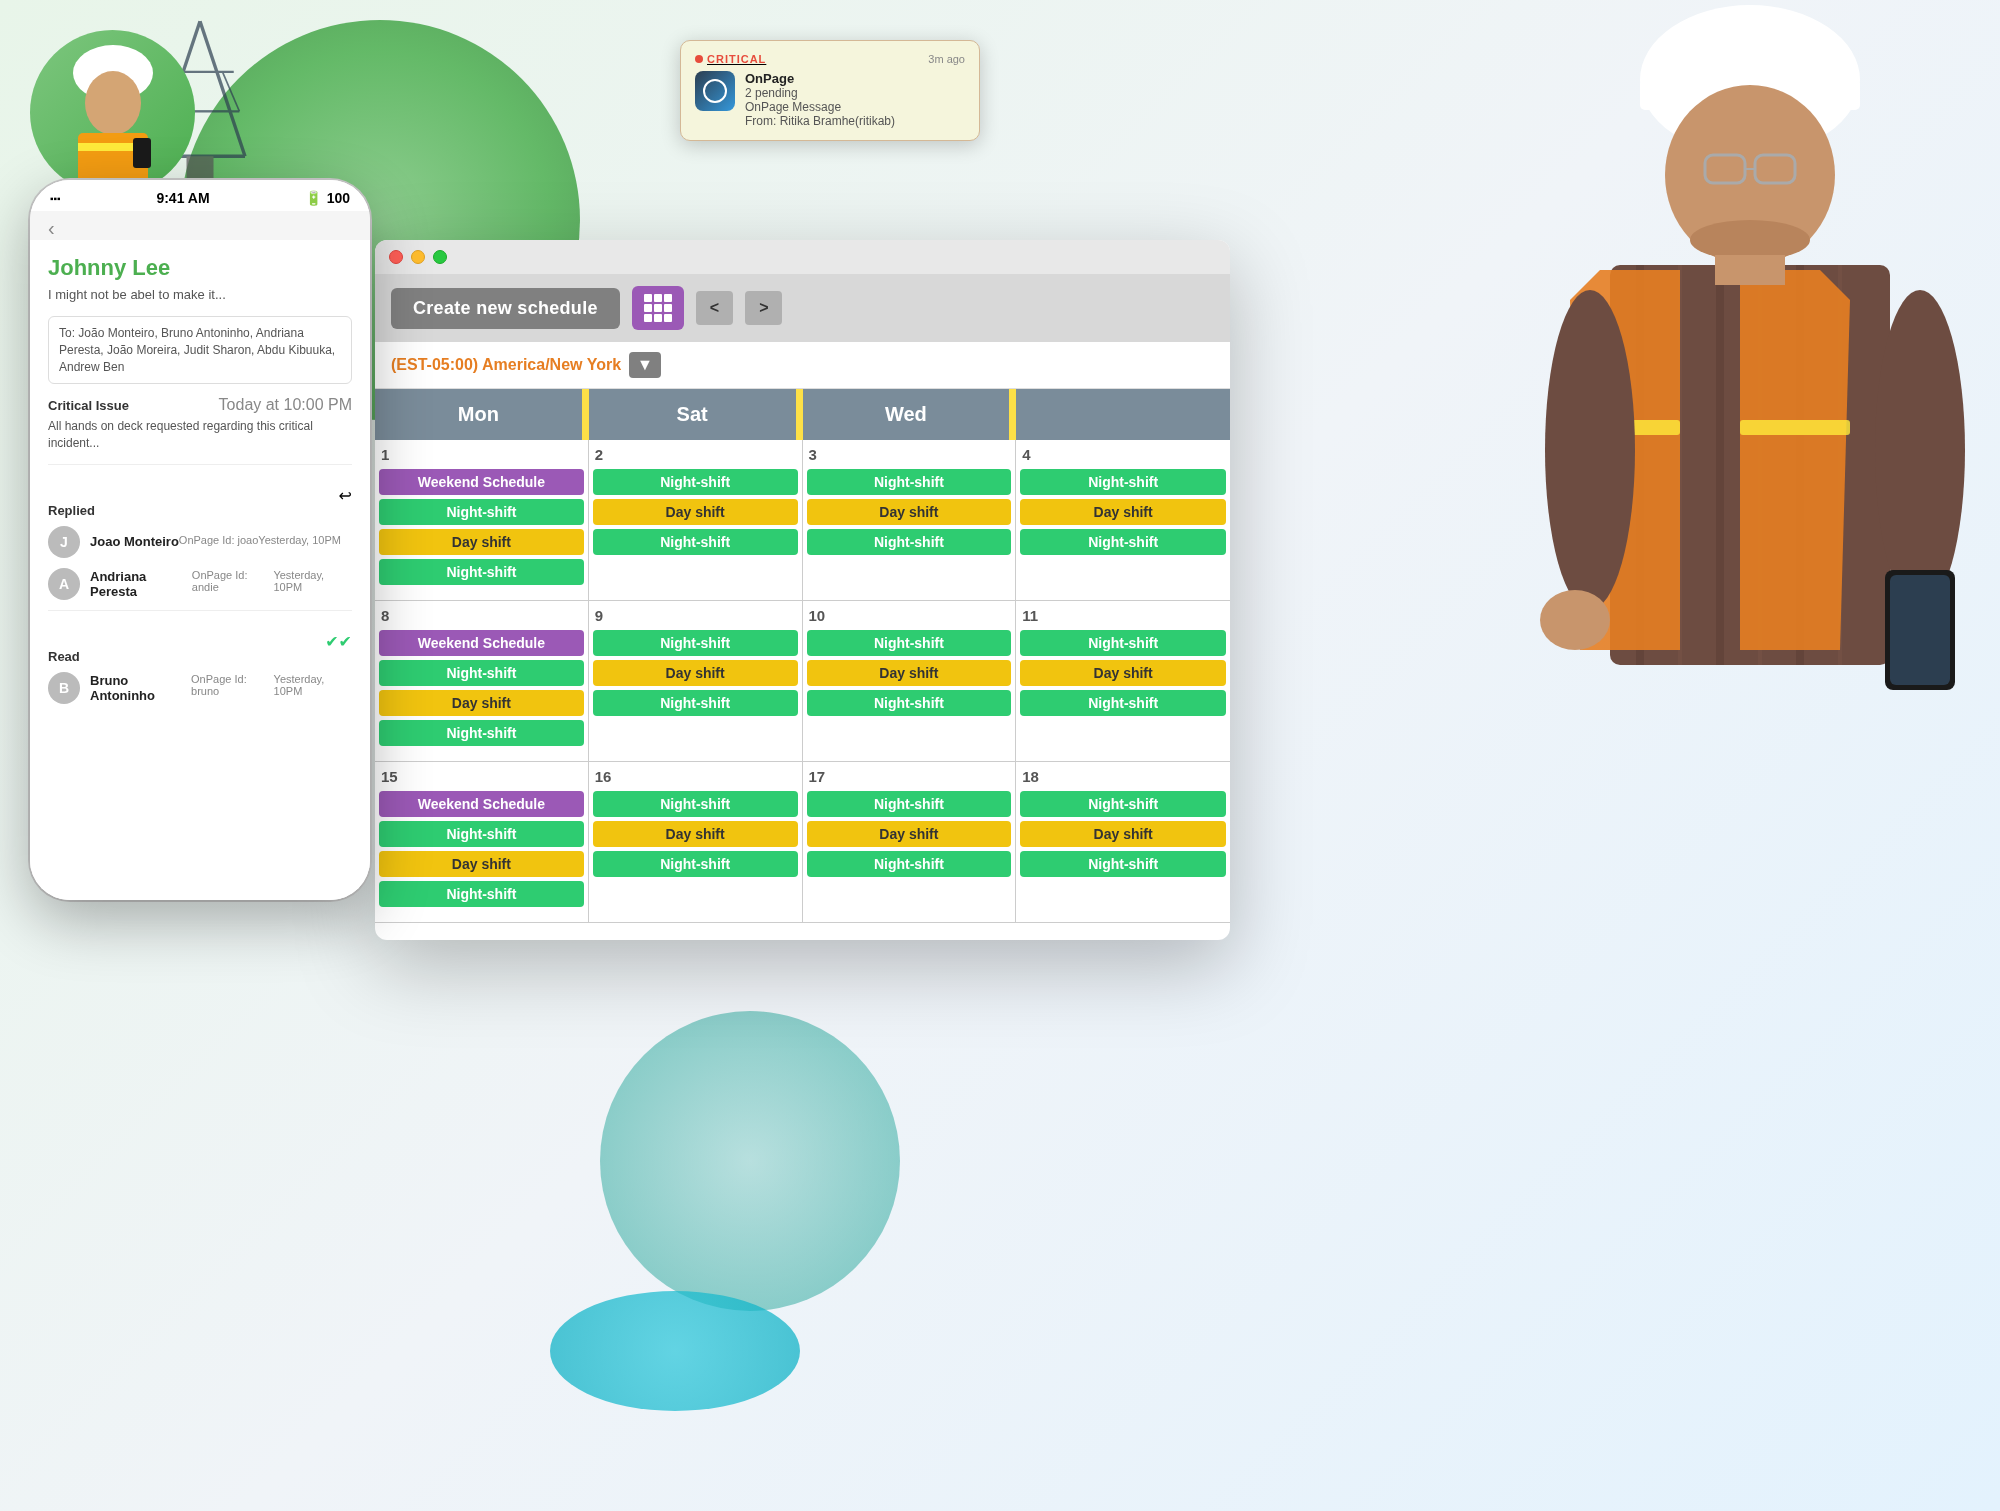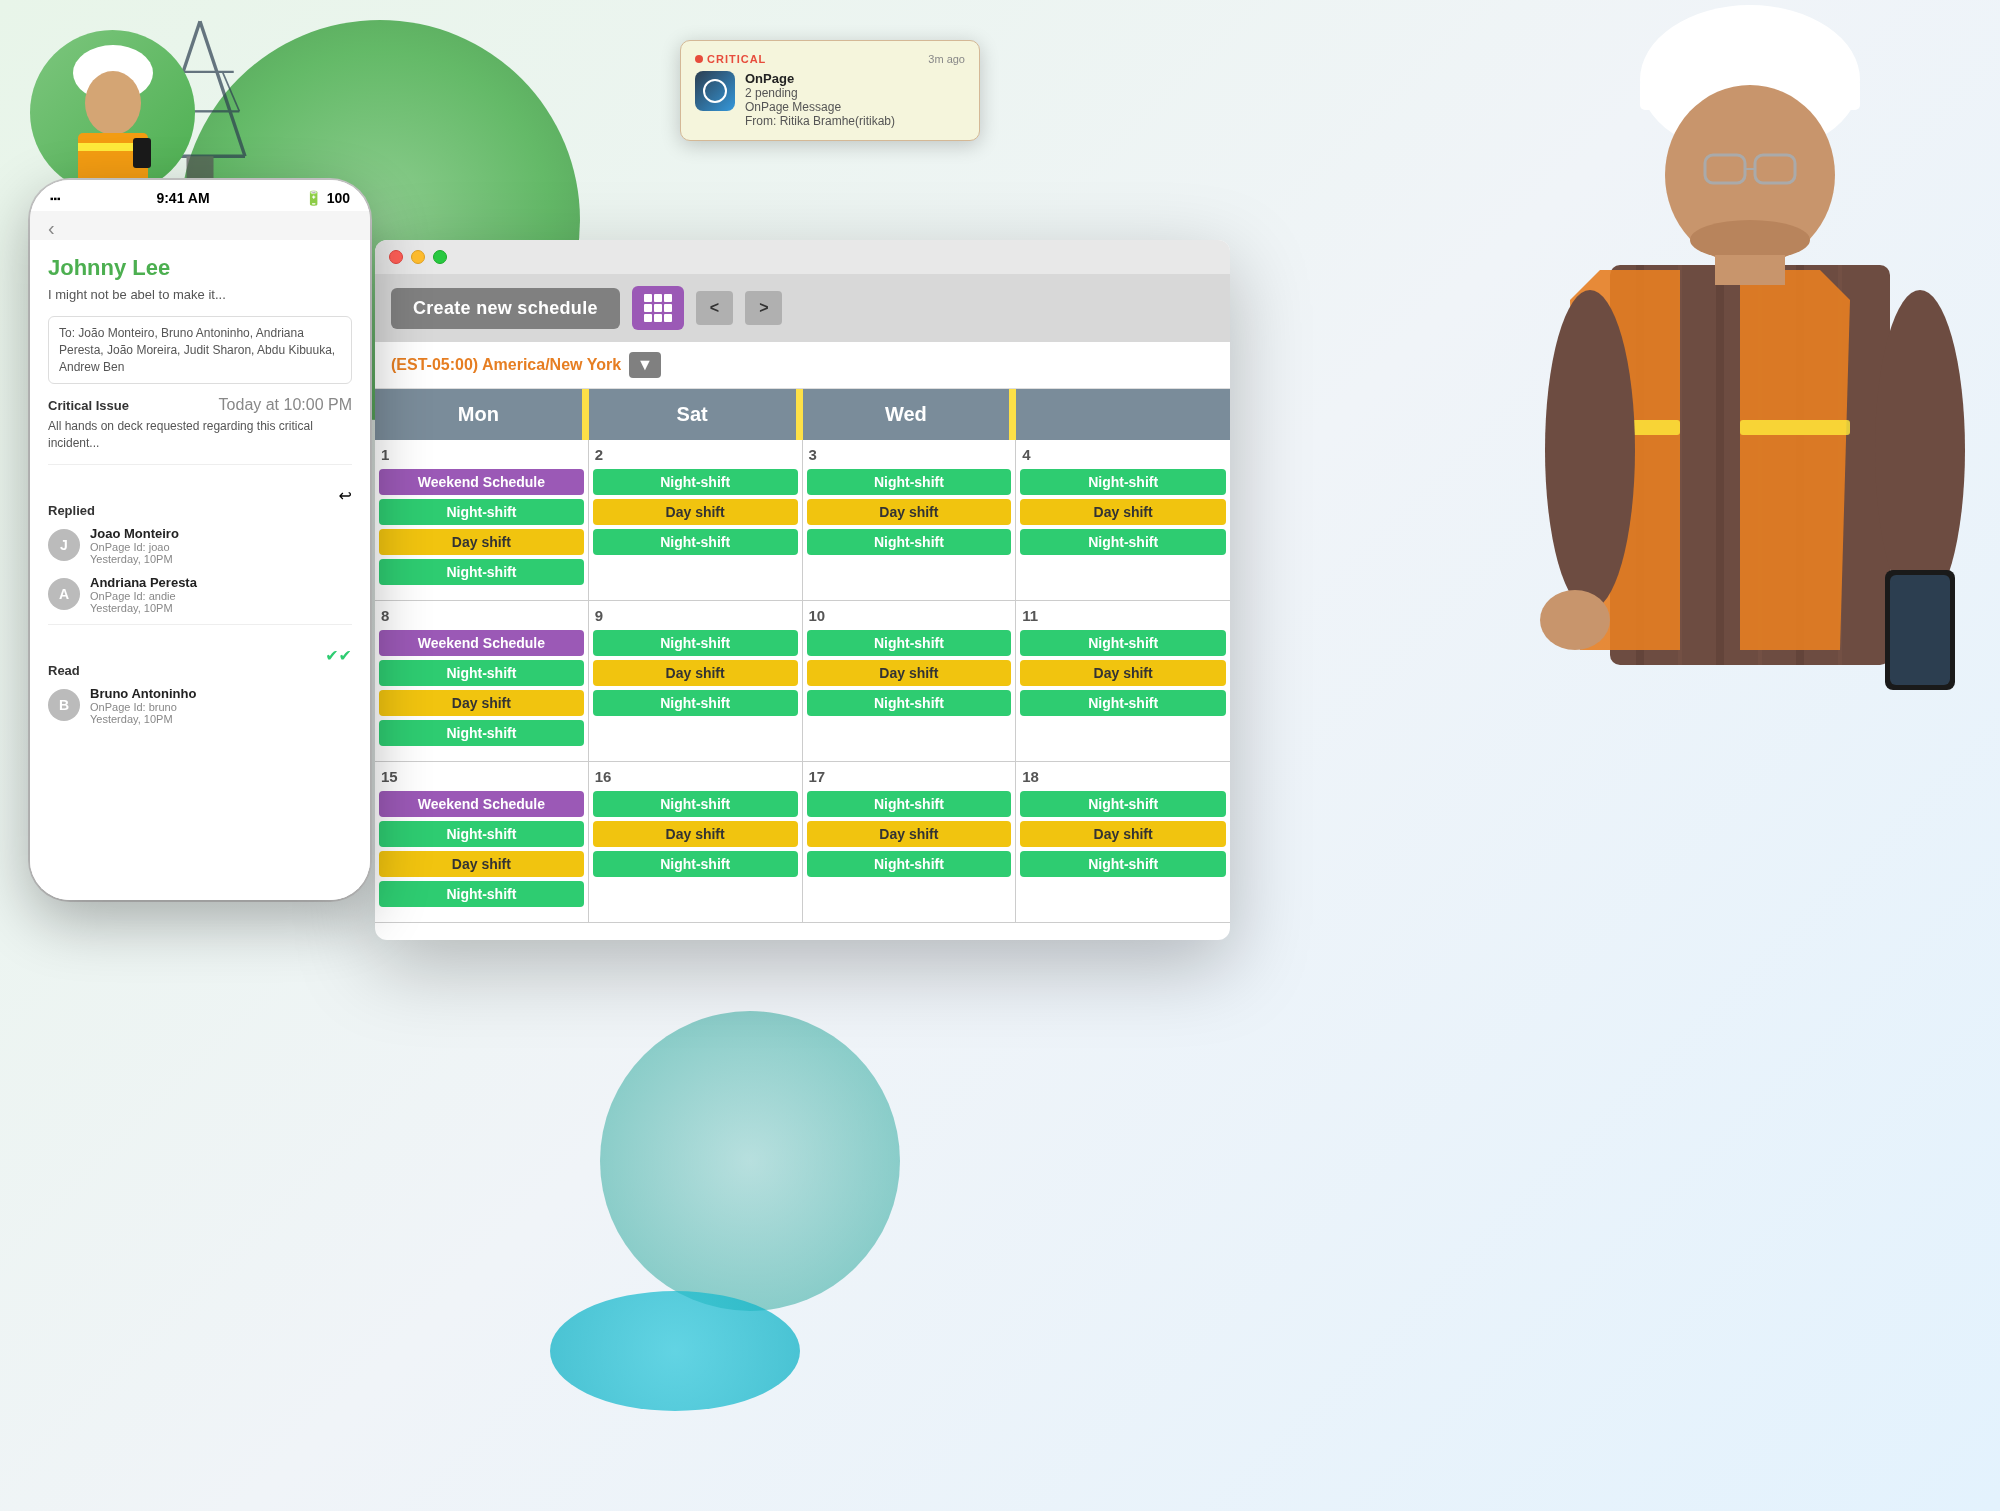--- a/index.html
+++ b/index.html
@@ -151,21 +151,21 @@
       display: flex;
       align-items: center;
       justify-content: center;
       font-size: 14px;
       font-weight: 700;
       color: white;
       flex-shrink: 0;
     }
     .contact-info {
       display: flex;
-      flex-direction: column;
+      flex-direction: row;
     }
     .contact-name {
       font-size: 13px;
       font-weight: 700;
       color: #222;
     }
     .contact-id {
       font-size: 11px;
       color: #888;
     }
@@ -345,20 +345,21 @@
     .toast-header {
       display: flex;
       align-items: center;
       justify-content: space-between;
       margin-bottom: 6px;
     }
     .toast-critical {
       display: flex;
       align-items: center;
       gap: 4px;
+      text-decoration: underline;
     }
     .critical-dot {
       width: 8px;
       height: 8px;
       border-radius: 50%;
       background: #e74c3c;
     }
     .toast-critical-label {
       font-size: 11px;
       font-weight: 700;

